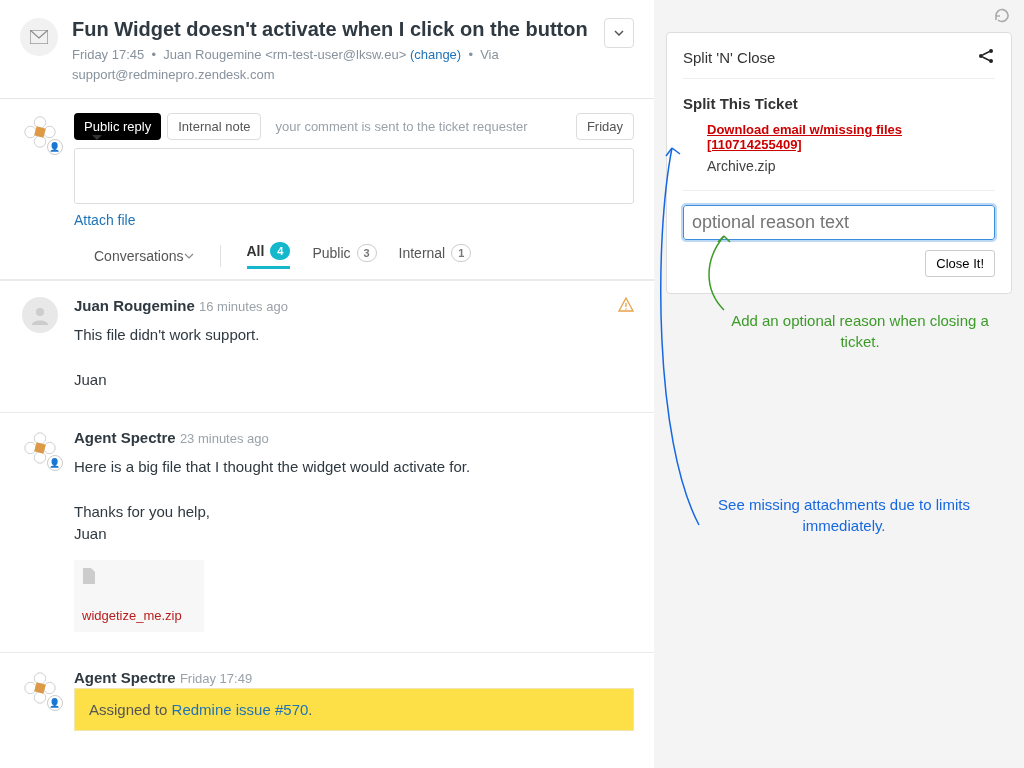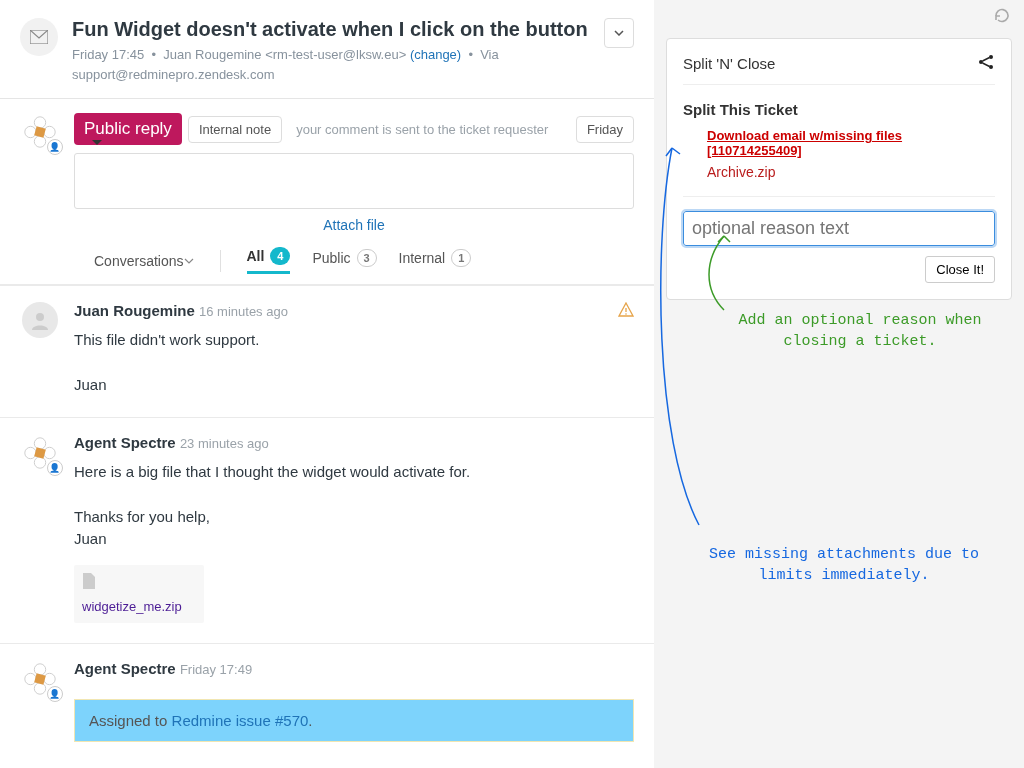--- a/index.html
+++ b/index.html
@@ -18,27 +18,27 @@
   .chev-btn { width:30px; height:30px; border:1px solid #ddd; border-radius:4px; background:#fff; display:flex; align-items:center; justify-content:center; font-size:10px; color:#555; }
 
   
   .reply-row { padding:14px 20px 4px; display:flex; gap:14px; }
   .av-col { width:40px; display:flex; justify-content:center; }
   .flower { width:38px; height:38px; position:relative; }
   .flower svg { width:38px; height:38px; }
   .mini-badge { position:absolute; right:-4px; bottom:-4px; width:16px; height:16px; border:1px solid #ccc; border-radius:50%; background:#fff; display:flex; align-items:center; justify-content:center; font-size:9px; }
   .reply-body { flex:1; }
   .reply-tabs { display:flex; align-items:center; gap:6px; margin-bottom:8px; }
-  .tab-dark { background:#be185d; color:#fff; padding:6px 10px; border-radius:4px; font-size:17px; position:relative; }
+  .tab-dark { background:#000000; color:#fff; padding:6px 10px; border-radius:4px; font-size:13px; position:relative; }
   .tab-dark:after { content:""; position:absolute; bottom:-5px; left:18px; border:5px solid transparent; border-top-color:#333; }
   .tab-light { background:#fff; border:1px solid #ddd; padding:5px 10px; border-radius:4px; font-size:13px; color:#555; }
   .hint { color:#9aa2a9; font-size:13px; margin-left:8px; }
   .preview-btn { margin-left:auto; background:#fff; border:1px solid #ddd; padding:5px 10px; border-radius:4px; font-size:13px; color:#555; }
   .editor { border:1px solid #ddd; border-radius:3px; min-height:56px; background:#fff; }
-  .attach-row { text-align:center; padding:8px 0 4px; }
+  .attach-row { text-align:left; padding:8px 0 4px; }
   .attach-link { color:#1f73b7; text-decoration:none; font-size:14px; }
 
   
   .filters { display:flex; align-items:center; gap:22px; padding:6px 20px 10px; border-bottom:1px solid #eaeaea; font-size:14px; }
   .filters .spacer { width:52px; }
   .conv-btn { color:#555; display:flex; align-items:center; gap:0; }
   .vbar { width:1px; height:22px; background:#e0e0e0; margin:0 4px; }
   .ftab { color:#555; display:flex; align-items:center; gap:6px; padding-bottom:6px; }
   .ftab.active { color:#333; font-weight:600; border-bottom:3px solid #14b8cc; }
   .pill { display:inline-flex; min-width:20px; height:18px; padding:0 5px; border-radius:9px; background:#14b8cc; color:#fff; font-size:11px; align-items:center; justify-content:center; font-weight:600; }
@@ -49,42 +49,42 @@
   .conv:first-of-type { border-top:none; }
   .conv-body { flex:1; position:relative; }
   .from { font-size:15px; color:#2f3941; }
   .from .name { font-weight:600; }
   .from .time { color:#9aa2a9; font-size:13px; font-weight:400; }
   .warn-ico { position:absolute; right:0; top:0; color:#e6a44a; }
   .msg { margin-top:10px; font-size:15px; color:#2f3941; line-height:1.5; white-space:pre-line; }
   .user-avatar { width:36px; height:36px; border-radius:50%; background:#e8e8e8; display:flex; align-items:center; justify-content:center; }
   .file-chip { margin-top:14px; width:130px; background:#f7f7f7; border-radius:2px; padding:8px; }
   .file-ico { color:#aaa; font-size:16px; }
-  .file-name { color:#4c1d95; font-size:13px; word-break:break-all; line-height:1.3; margin-top:6px; display:block; }
-  .assign-box { margin-top:22px; background:#7dd3fc; border:1px solid #f1e6b2; padding:12px 14px; color:#555; font-size:15px; }
+  .file-name { color:#b91c1c; font-size:13px; word-break:break-all; line-height:1.3; margin-top:20px; display:block; }
+  .assign-box { margin-top:2px; background:#fde047; border:1px solid #f1e6b2; padding:12px 14px; color:#555; font-size:15px; }
   .assign-box a { color:#1f73b7; text-decoration:none; }
 
   
   .refresh { position:absolute; top:8px; right:14px; color:#aaa; font-size:16px; }
-  .card { background:#fff; border:1px solid #ddd; border-radius:4px; padding:14px 16px 16px; margin-top:28px; }
+  .card { background:#fff; border:1px solid #ddd; border-radius:4px; padding:14px 16px 16px; margin-top:22px; }
   .card-hdr { display:flex; align-items:center; justify-content:space-between; padding-bottom:10px; border-bottom:1px solid #eee; }
   .card-title { font-size:15px; font-weight:400; color:#333; }
   .card-sub { font-weight:700; font-size:15px; margin:16px 0 10px; }
   .dl-link { display:block; color:#cc0000; font-size:13px; font-weight:700; text-decoration:underline;padding-left:24px; }
-  .arc { color:#b91c1c; font-size:14px; margin:6px 0 0 24px; display:block; }
+  .arc { color:#404040; font-size:14px; margin:6px 0 0 24px; display:block; }
   .hr { border-top:1px solid #eee; margin:16px 0 14px; }
   .reason-input { width:100%; padding:6px 8px; border:1px solid #3b8dde; outline:2px solid #bcd8f5; border-radius:3px; font-size:18px; font-family:inherit; color:#555; }
   .close-btn { float:right; margin-top:10px; background:#fff; border:1px solid #ccc; border-radius:3px; padding:5px 10px; font-size:13px; }
 
   
-  .anno { font-family: Liberation Mono, monospace; font-size:15px; line-height:1.4; text-align:center; }
+  .anno { font-family: Liberation Sans, sans-serif; font-size:15px; line-height:1.4; text-align:center; }
   .anno.green { color:#3c9b28; }
   .anno.blue { color:#1668e0; }
   .anno-wrap1 { position:absolute; top:310px; left:76px; width:260px; }
-  .anno-wrap2 { position:absolute; top:544px; left:40px; width:300px; }
+  .anno-wrap2 { position:absolute; top:494px; left:40px; width:300px; }
   .arrow-svg { position:absolute; pointer-events:none; }
 </style>
 </head>
 <body>
 
 <div class="wrap">
   <div class="main">
 
     <div class="hdr">
       <div class="mail-avatar">

